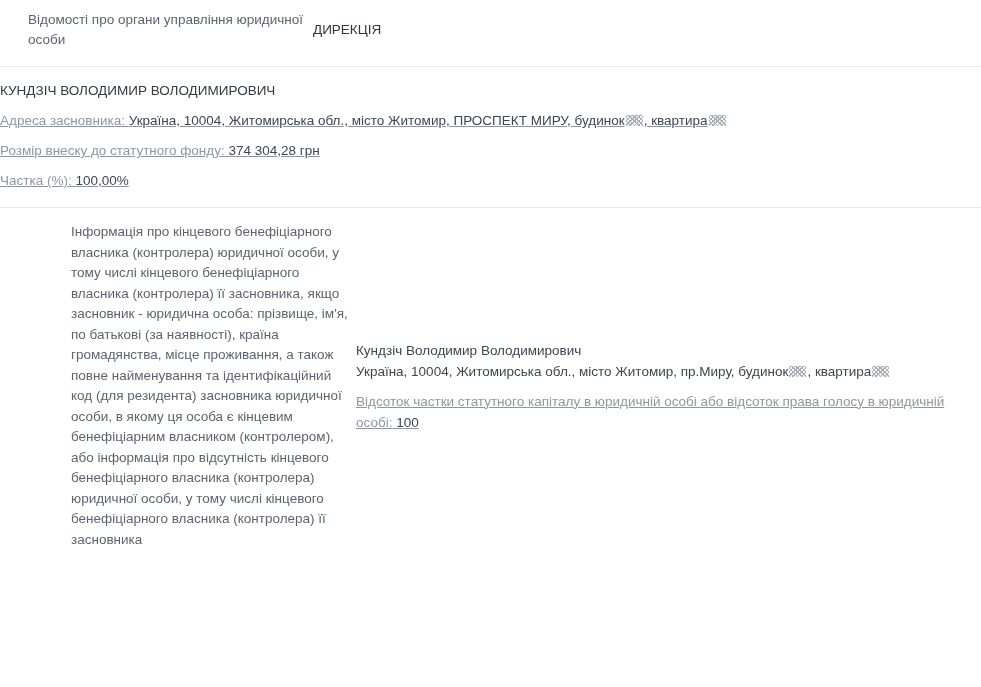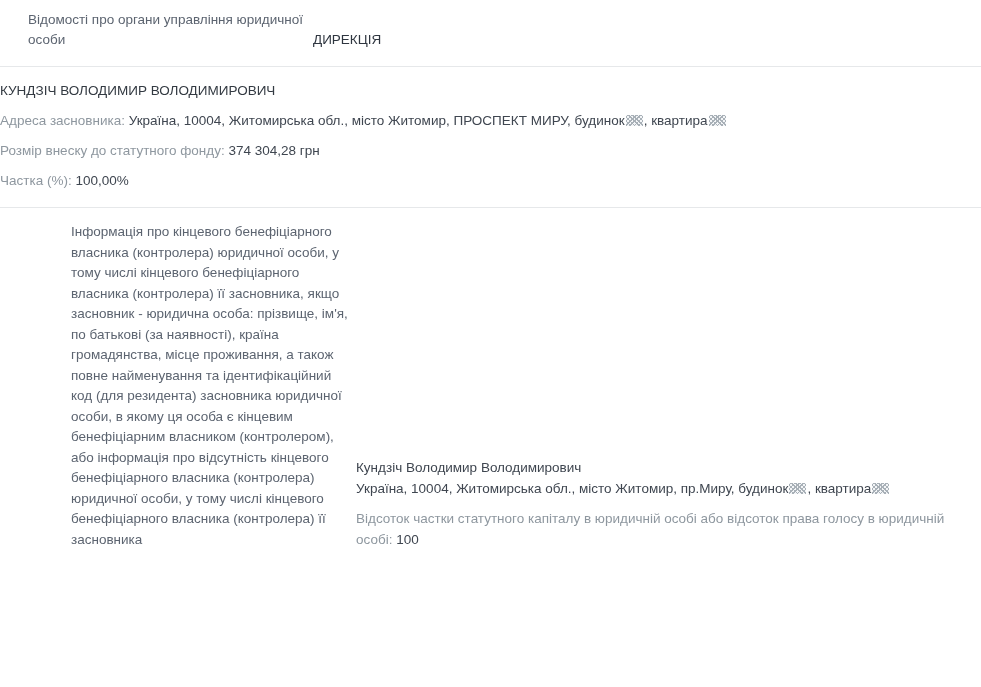--- a/index.html
+++ b/index.html
@@ -16,21 +16,21 @@
   }
   .page {
     width: 981px;
     height: 687px;
     position: relative;
     overflow: hidden;
     background: #ffffff;
   }
   .row {
     display: flex;
-    align-items: flex-end;
+    align-items: center;
     border-bottom: 1px solid #e6e8ea;
     padding: 14px 0 16px 0;
   }
   .row.no-border {
     border-bottom: none;
     padding-left: 43px;
   }
   .row-label {
     width: 313px;
     min-width: 313px;
@@ -56,20 +56,21 @@
     color: #333a42;
     font-size: 13.5px;
     line-height: 20px;
     margin-bottom: 2px;
   }
   .value-sub {
     color: #8e979f;
     font-size: 13.5px;
     line-height: 21px;
     margin-top: 9px;
+    text-decoration: underline;
   }
   .value-sub .lead {
     color: #8e979f;
   }
   .value-sub .dark {
     color: #3f4650;
   }
   .masked {
     display: inline-block;
     width: 17px;

